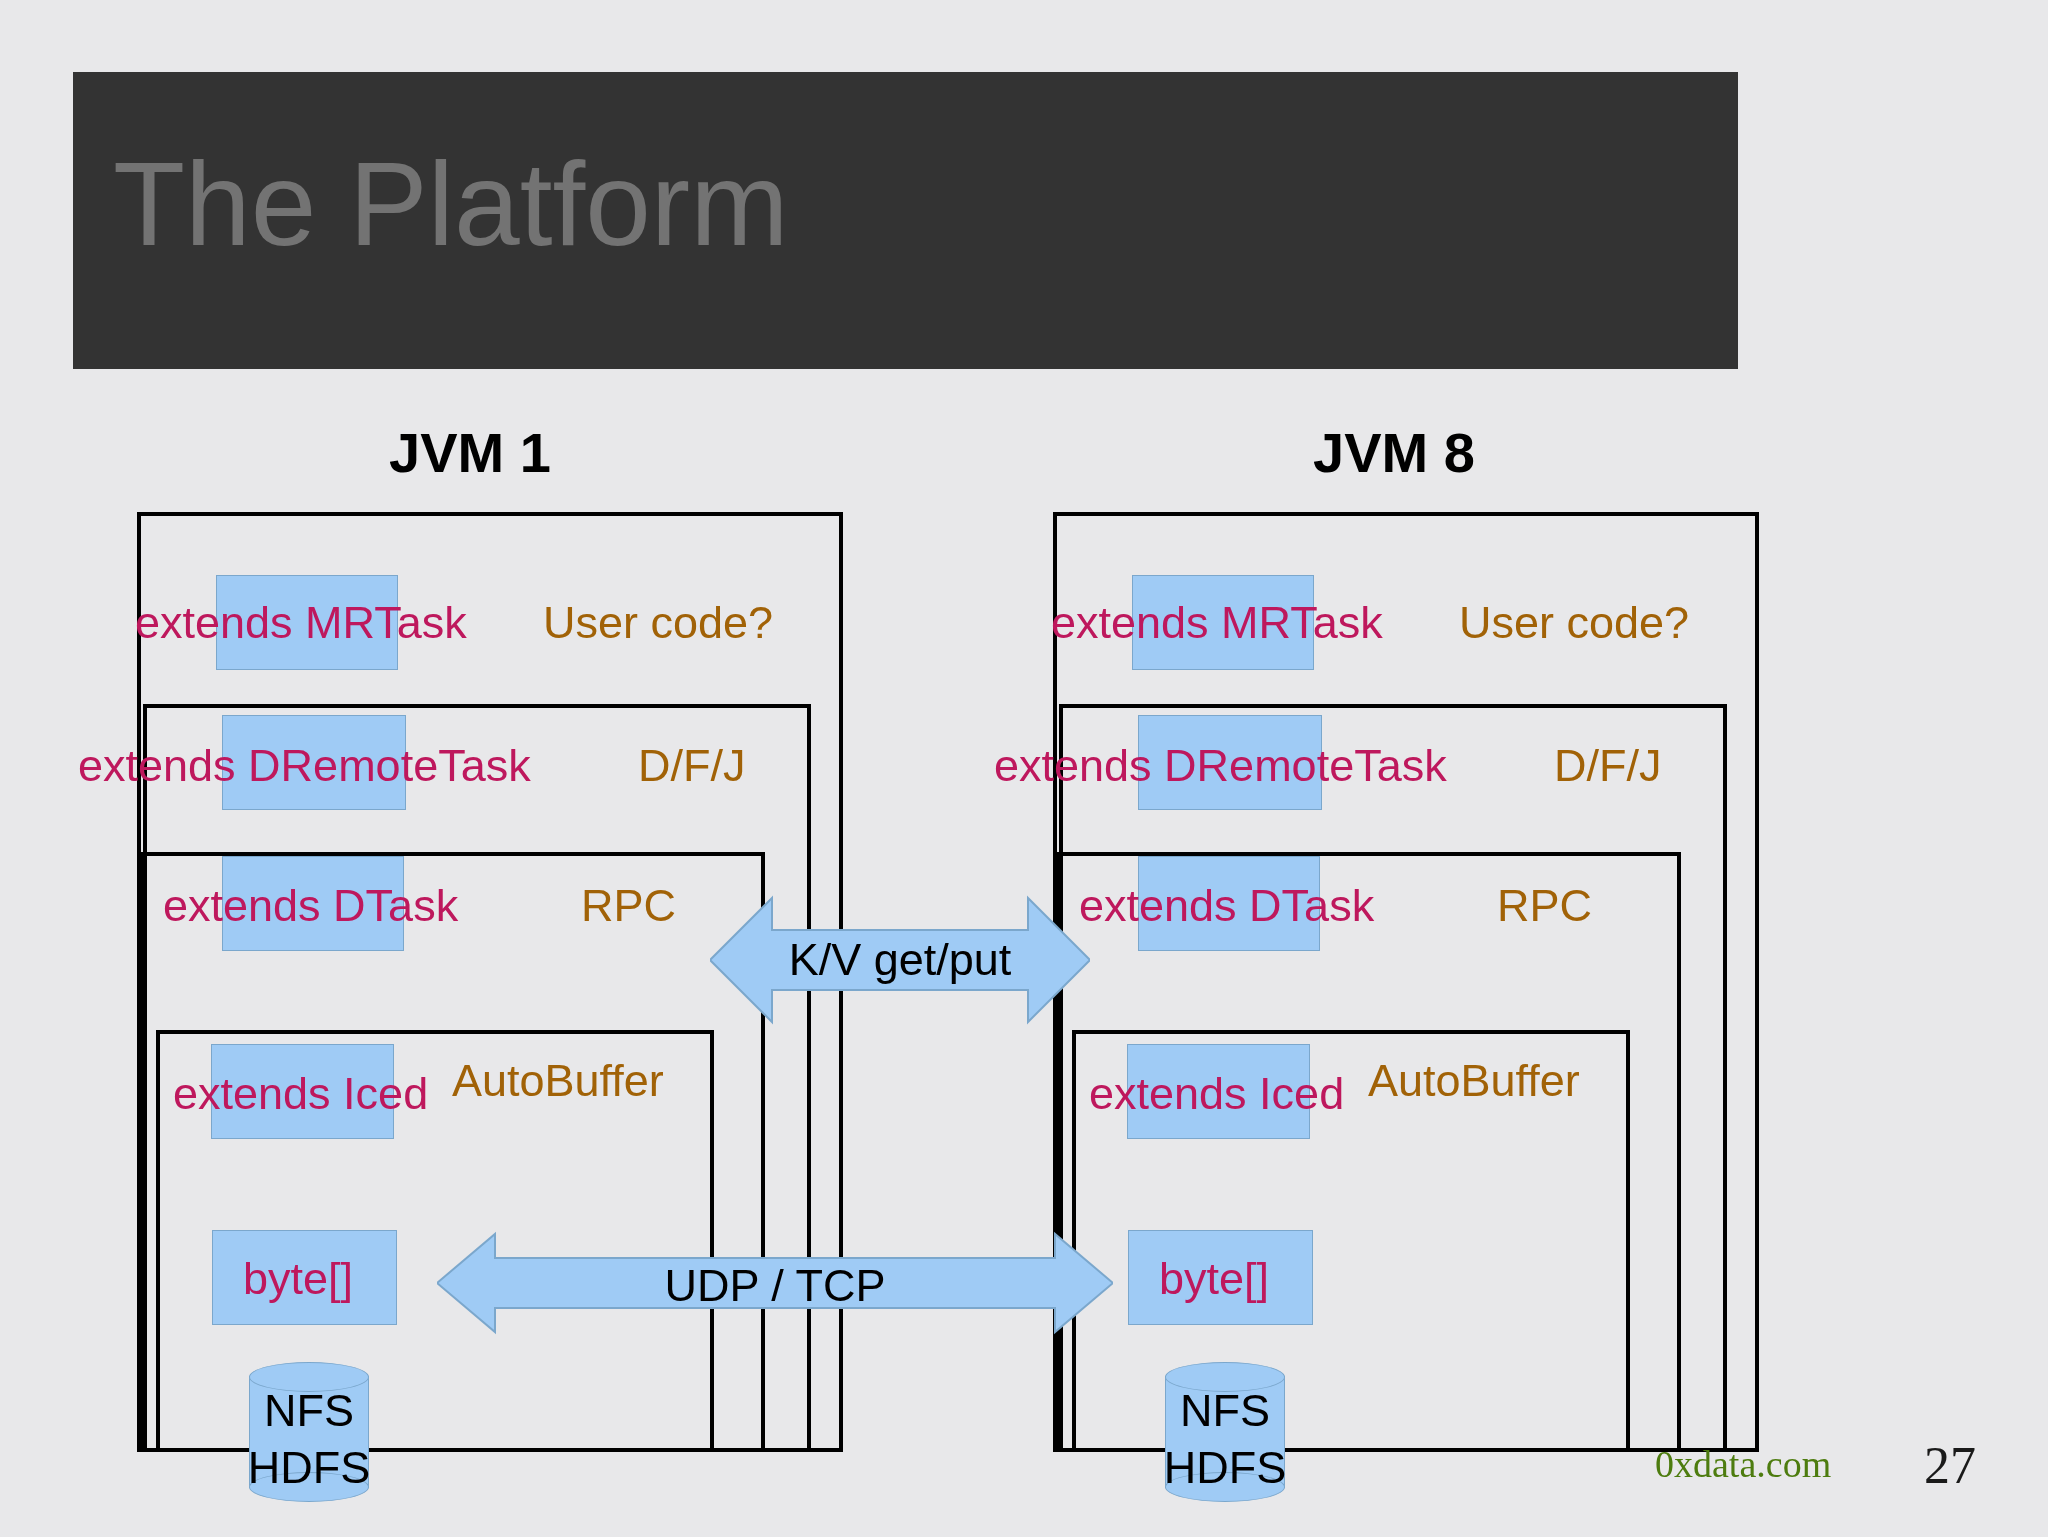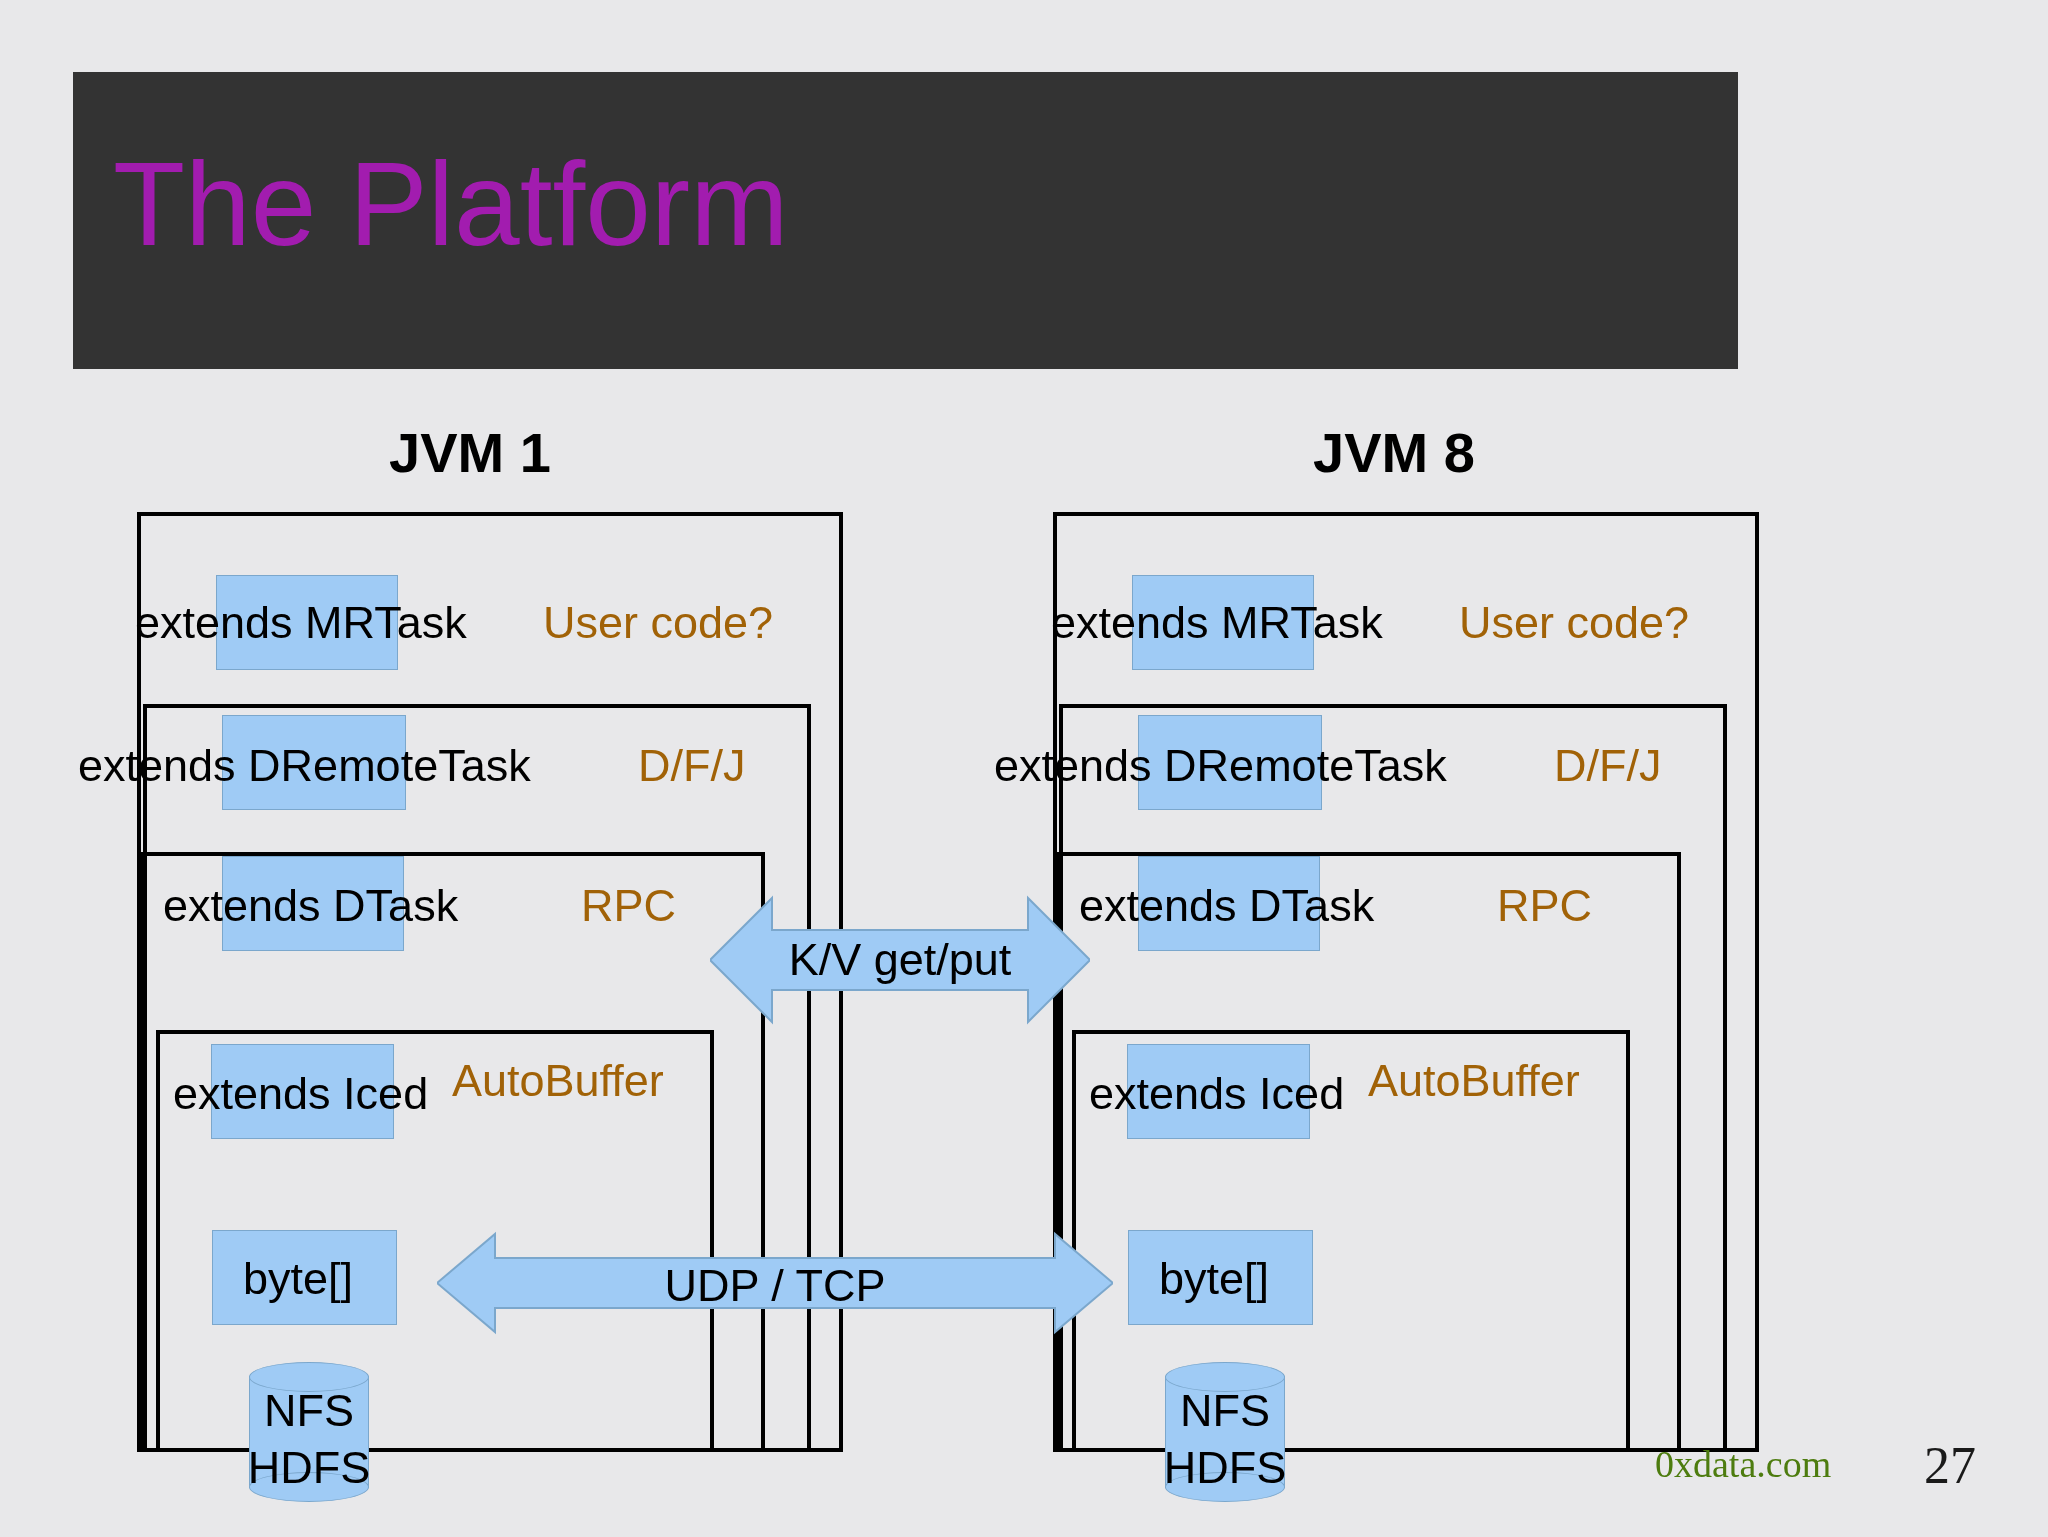--- a/index.html
+++ b/index.html
@@ -21,21 +21,21 @@
     left: 73px;
     top: 72px;
     width: 1665px;
     height: 297px;
     background: #333333;
   }
   #slide-title {
     position: absolute;
     left: 113px;
     top: 140px;
-    color: #a21caf;
+    color: #737373;
     font-size: 118px;
     font-weight: normal;
     letter-spacing: 0px;
     line-height: 1.1;
     white-space: nowrap;
     font-family: "Liberation Sans", sans-serif;
   }
 
   
   #diagram {
@@ -75,21 +75,21 @@
   .layer-text {
     position: absolute;
     font-size: 45px;
     color: #a16207;
     white-space: nowrap;
     font-family: "Liberation Sans", sans-serif;
   }
   .chip-text {
     position: absolute;
     font-size: 45px;
-    color: #000000;
+    color: #be185d;
     white-space: nowrap;
     font-family: "Liberation Sans", sans-serif;
   }
 
   
   .cylinder {
     position: absolute;
   }
   .cyl-body {
     position: absolute;

